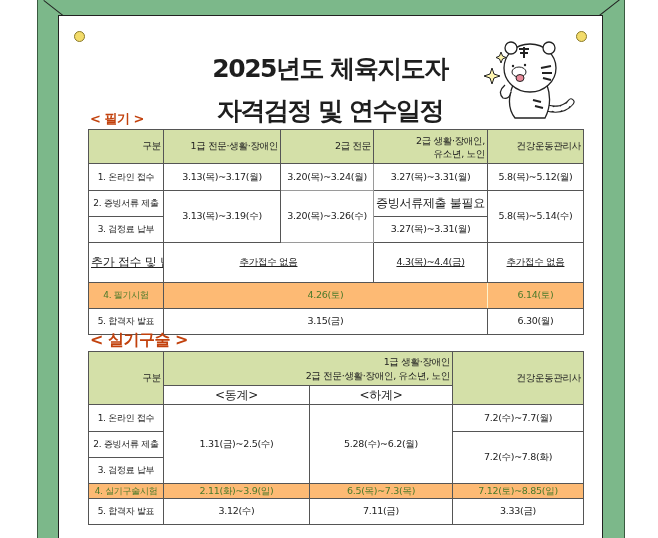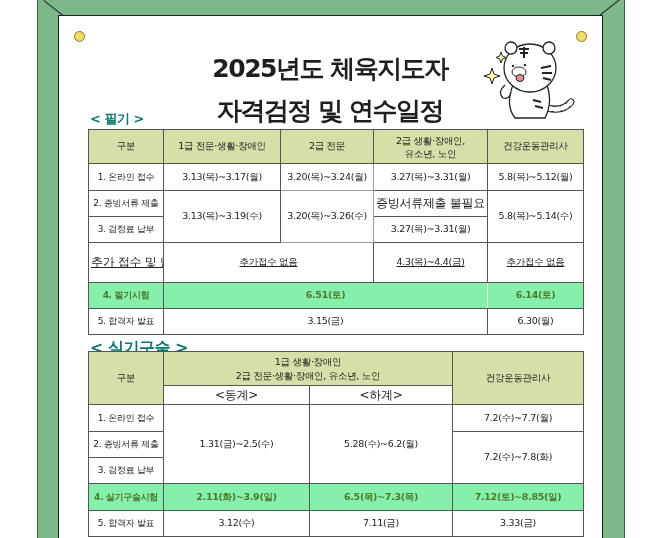--- a/index.html
+++ b/index.html
@@ -20,35 +20,35 @@
   .string { position:absolute; height:1.2px; background:#222; transform-origin:0 0; }
   .pin {
     position:absolute; width:11px; height:11px; border-radius:50%;
     background:#f3dc6a; border:1px solid #8a7a2a; box-sizing:border-box;
   }
   .title {
     position:absolute; left:150px; width:360px; text-align:center;
     font-weight:bold; color:#1e1e1e; letter-spacing:-1.5px; font-size:25px; line-height:30px;
   }
   .section-label {
-    position:absolute; left:90px; font-weight:bold; color:#0f766e; font-size:13px; letter-spacing:-0.5px;
+    position:absolute; left:90px; font-weight:bold; color:#c2410c; font-size:13px; letter-spacing:-0.5px;
   }
   .section-label.big { font-size:16px; }
 
   table.sched {
     position:absolute; left:88px; border-collapse:collapse; table-layout:fixed;
     border:1.5px solid #2a2a2a; font-size:9.5px; letter-spacing:-0.3px;
   }
   table.sched td {
     border:1px solid #555; text-align:center; vertical-align:middle; padding:0 2px;
     background:#ffffff; color:#222; white-space:nowrap; overflow:hidden;
   }
   table.sched td.thin { border-color:#9a9a9a; }
-  table.sched td.hd { background:#d4e0a8; color:#222; }
-  table.sched td.hl { background:#86efac; color:#4a7a2a; font-weight:bold; }
+  table.sched td.hd { background:#d4e0a8; color:#222;text-align:right; }
+  table.sched td.hl { background:#fdba74; color:#4a7a2a; font-weight:normal; }
   table.sched td.rowlabel { font-size:9px; }
   table.sched td.small { font-size:12px; }
 
   .tiger { position:absolute; left:475px; top:30px; width:115px; height:95px; }
 </style>
 </head>
 <body>
 
 <div class="frame"></div>
 
@@ -131,32 +131,32 @@
     <td>3.27(목)~3.31(월)</td>
   </tr>
   <tr style="height:40px;text-decoration:underline;">
     <td class="rowlabel small">추가 접수 및 납부</td>
     <td colspan="2">추가접수 없음</td>
     <td>4.3(목)~4.4(금)</td>
     <td>추가접수 없음</td>
   </tr>
   <tr style="height:26px;">
     <td class="hl rowlabel">4. 필기시험</td>
-    <td class="hl" colspan="3" style="border-right-color:#fdf3cc;">6.51(토)</td>
+    <td class="hl" colspan="3" style="border-right-color:#fdf3cc;">4.26(토)</td>
     <td class="hl">6.14(토)</td>
   </tr>
   <tr style="height:26px;">
     <td class="rowlabel">5. 합격자 발표</td>
     <td colspan="3">3.15(금)</td>
     <td>6.30(월)</td>
   </tr>
 </tbody>
   </table>
 
-<div class="section-label big" style="top:338px;">&lt; 실기구술 &gt;</div>
+<div class="section-label big" style="top:330px;">&lt; 실기구술 &gt;</div>
 
 <table class="sched" style="top:351px; width:495px;">
   <colgroup>
     <col style="width:75px">
       <col style="width:146px">
       <col style="width:143px">
       <col style="width:131px">
   </colgroup>
   <tbody>
       <tr style="height:34px;">
@@ -177,21 +177,21 @@
     <td rowspan="3">5.28(수)~6.2(월)</td>
     <td>7.2(수)~7.7(월)</td>
   </tr>
   <tr style="height:26px;">
     <td class="rowlabel">2. 증빙서류 제출</td>
     <td rowspan="2">7.2(수)~7.8(화)</td>
   </tr>
   <tr style="height:26px;">
     <td class="rowlabel">3. 검정료 납부</td>
   </tr>
-  <tr style="height:27px;">
+  <tr style="height:15px;">
     <td class="hl rowlabel">4. 실기구술시험</td>
     <td class="hl">2.11(화)~3.9(일)</td>
     <td class="hl">6.5(목)~7.3(목)</td>
     <td class="hl">7.12(토)~8.85(일)</td>
   </tr>
   <tr style="height:26px;">
     <td class="rowlabel">5. 합격자 발표</td>
     <td>3.12(수)</td>
     <td>7.11(금)</td>
     <td>3.33(금)</td>

